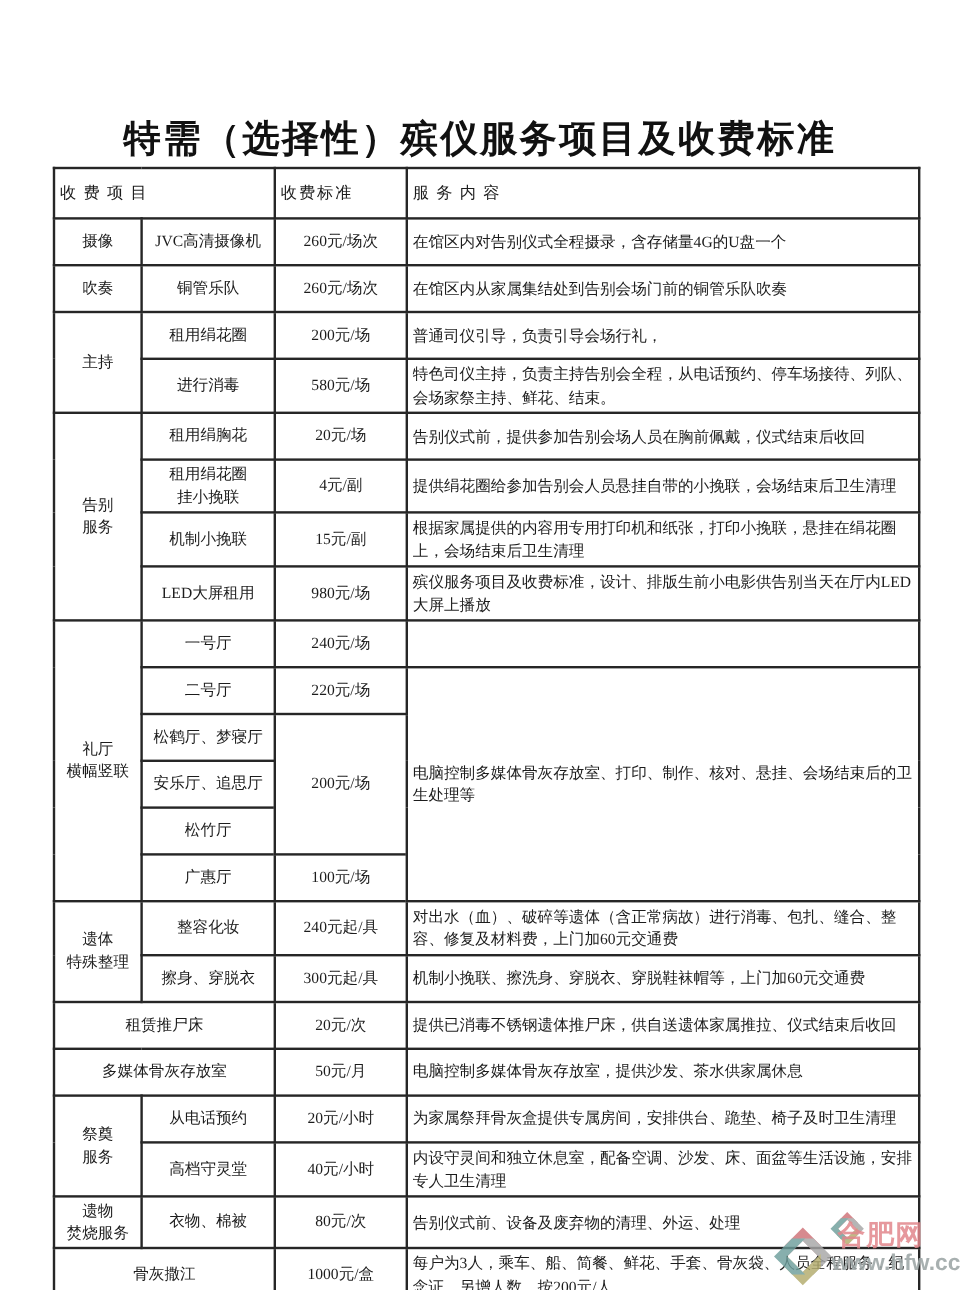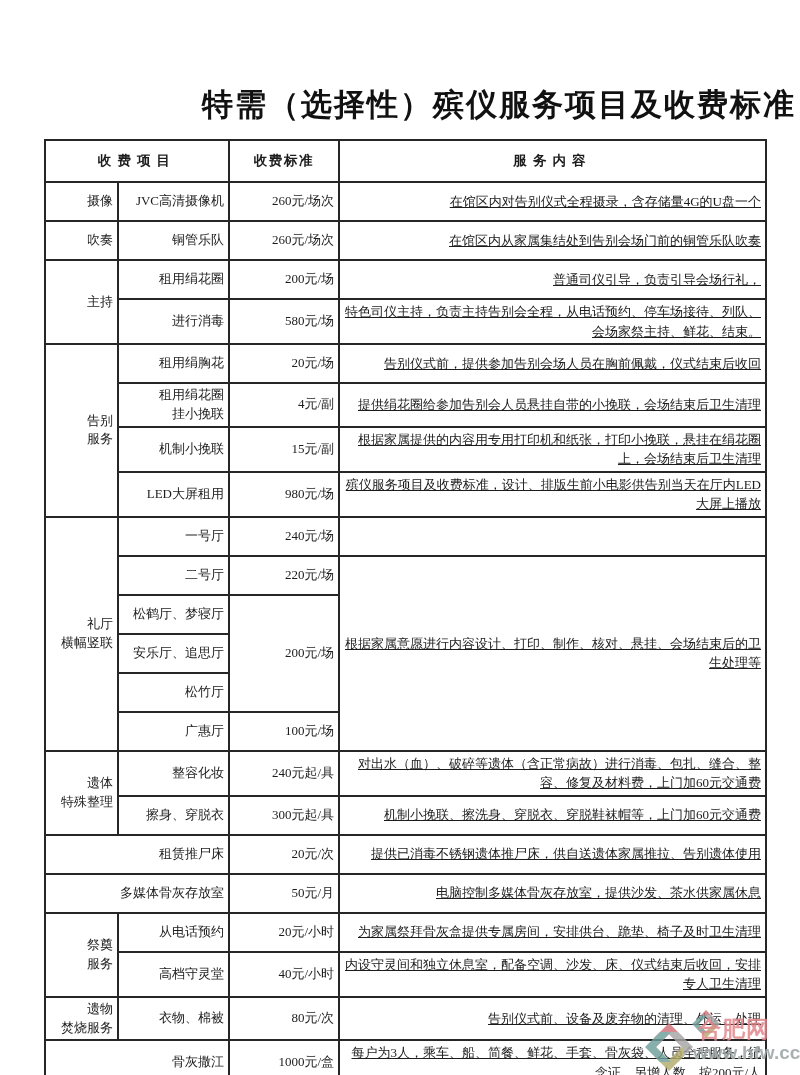--- a/index.html
+++ b/index.html
@@ -7,55 +7,54 @@
   .page {
     position: relative;
     width: 800px; height: 1075px;
     background: #ffffff;
     overflow: hidden;
     font-family: "Liberation Serif", "DejaVu Serif", serif;
     color: #1c1c1c;
   }
   .title {
     position: absolute; top: 80px; left: 0; right: 0;
-    margin: 4px; text-align: right;
+    margin: 15px; text-align: center;
     font-size: 31px; font-weight: bold; letter-spacing: 2px;
     color: #111;
   }
   table.fees {
     position: absolute; left: 44px; top: 139px;
     width: 721px;
     border-collapse: collapse; table-layout: fixed;
     font-size: 13px;
   }
   table.fees tr { height: 39px; }
   table.fees tr.hdr { height: 42px; }
   table.fees th, table.fees td {
     border: 2px solid #262626;
     vertical-align: middle;
     padding: 2px 4px;
     overflow: hidden;
   }
   table.fees th {
-    font-weight: bold; font-size: 13.5px;
-    text-align: center;
+    font-weight: normal; font-size: 13.5px;
+    text-align: left;
     margin-top: 16px;
   }
   .sp-wide { letter-spacing: 0.45em; }
   .sp-small { letter-spacing: 0.12em; }
   td.cat, td.item, td.price {
-    text-align: right;
+    text-align: center;
     white-space: pre-line;
     line-height: 1.45;
   }
   td.content {
-    text-align: right;
+    text-align: left;
     padding: 3px 9px;
     line-height: 1.5;
-    text-decoration: underline;
   }
   
   .watermark {
     position: absolute; left: 643px; top: 1005px;
     width: 220px; height: 70px;
     z-index: 5;
     pointer-events: none;
   }
   .wm-logo { position: absolute; left: 0; top: 4px; }
   .wm-name {
@@ -145,21 +144,21 @@
     <tr>
       <td class="cat" rowspan="6">礼厅
 横幅竖联</td>
       <td class="item">一号厅</td>
       <td class="price">240元/场</td>
       <td class="content"></td>
     </tr>
     <tr>
       <td class="item">二号厅</td>
       <td class="price">220元/场</td>
-      <td class="content" rowspan="5">根据家属意愿进行内容设计、打印、制作、核对、悬挂、会场结束后的卫生处理等</td>
+      <td class="content" rowspan="5">电脑控制多媒体骨灰存放室、打印、制作、核对、悬挂、会场结束后的卫生处理等</td>
     </tr>
     <tr>
       <td class="item">松鹤厅、梦寝厅</td>
       <td class="price" rowspan="3">200元/场</td>
     </tr>
     <tr>
       <td class="item">安乐厅、追思厅</td>
     </tr>
     <tr>
       <td class="item">松竹厅</td>
@@ -178,39 +177,39 @@
     </tr>
     <tr>
       <td class="item">擦身、穿脱衣</td>
       <td class="price">300元起/具</td>
       <td class="content">机制小挽联、擦洗身、穿脱衣、穿脱鞋袜帽等，上门加60元交通费</td>
     </tr>
 
     <tr>
       <td class="item" colspan="2">租赁推尸床</td>
       <td class="price">20元/次</td>
-      <td class="content">提供已消毒不锈钢遗体推尸床，供自送遗体家属推拉、告别遗体使用</td>
+      <td class="content">提供已消毒不锈钢遗体推尸床，供自送遗体家属推拉、仪式结束后收回</td>
     </tr>
     <tr>
       <td class="item" colspan="2">多媒体骨灰存放室</td>
       <td class="price">50元/月</td>
       <td class="content">电脑控制多媒体骨灰存放室，提供沙发、茶水供家属休息</td>
     </tr>
 
     <tr>
       <td class="cat" rowspan="2">祭奠
 服务</td>
       <td class="item">从电话预约</td>
       <td class="price">20元/小时</td>
       <td class="content">为家属祭拜骨灰盒提供专属房间，安排供台、跪垫、椅子及时卫生清理</td>
     </tr>
     <tr>
       <td class="item">高档守灵堂</td>
       <td class="price">40元/小时</td>
-      <td class="content">内设守灵间和独立休息室，配备空调、沙发、床、仪式结束后收回，安排专人卫生清理</td>
+      <td class="content">内设守灵间和独立休息室，配备空调、沙发、床、面盆等生活设施，安排专人卫生清理</td>
     </tr>
 
     <tr>
       <td class="cat">遗物
 焚烧服务</td>
       <td class="item">衣物、棉被</td>
       <td class="price">80元/次</td>
       <td class="content">告别仪式前、设备及废弃物的清理、外运、处理</td>
     </tr>
 

